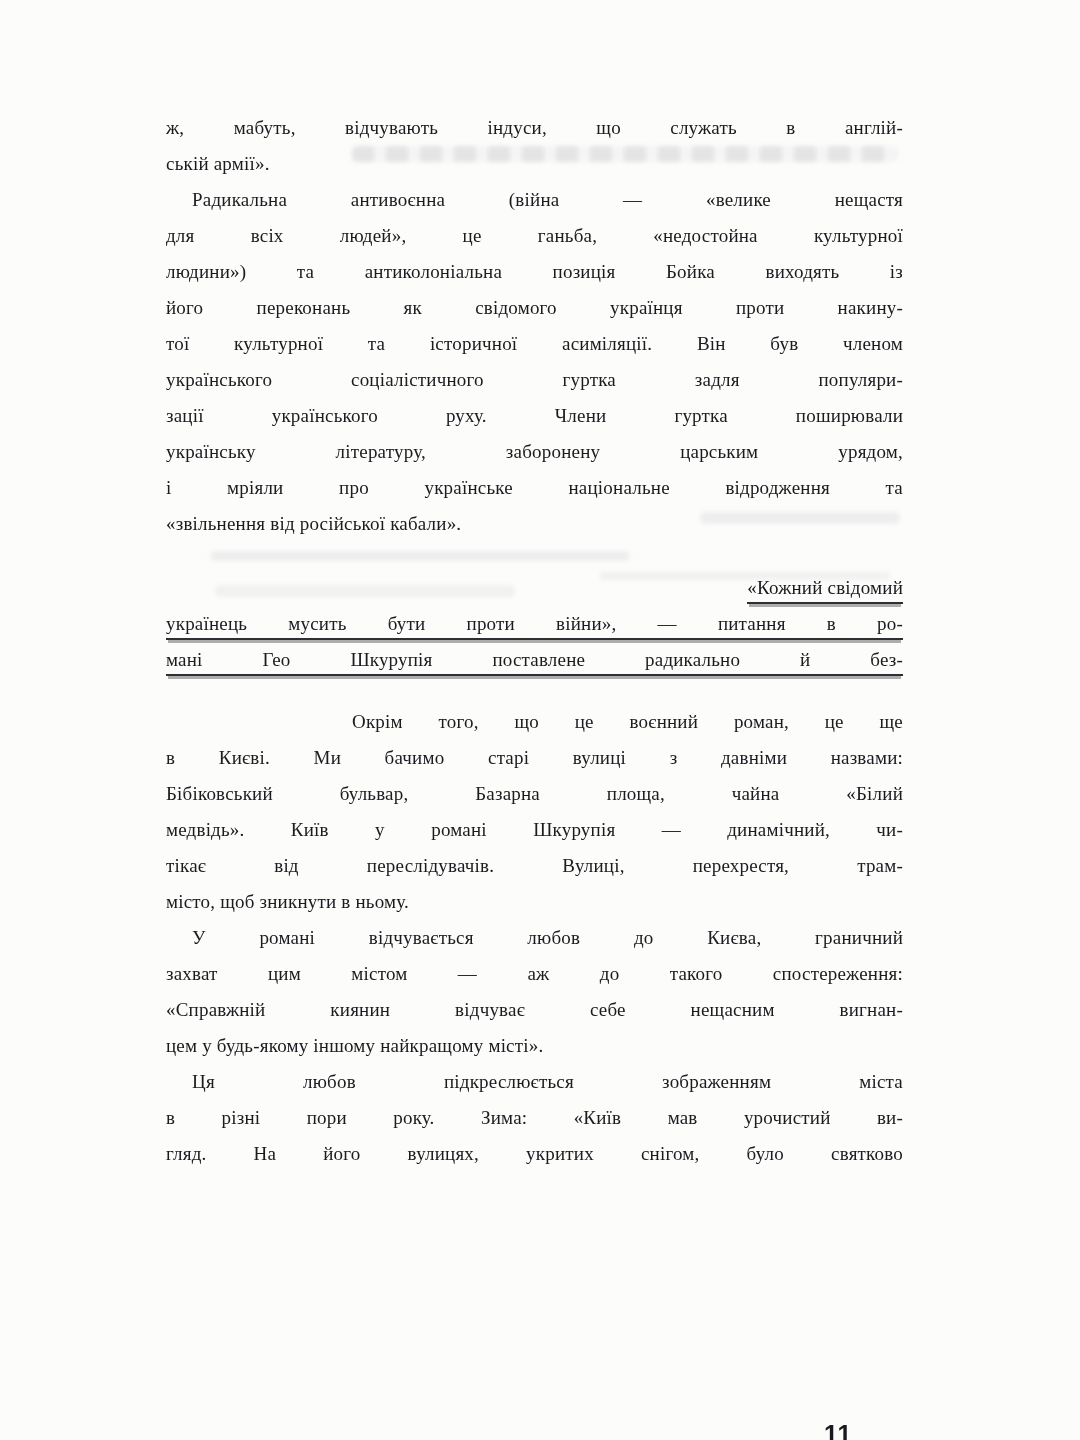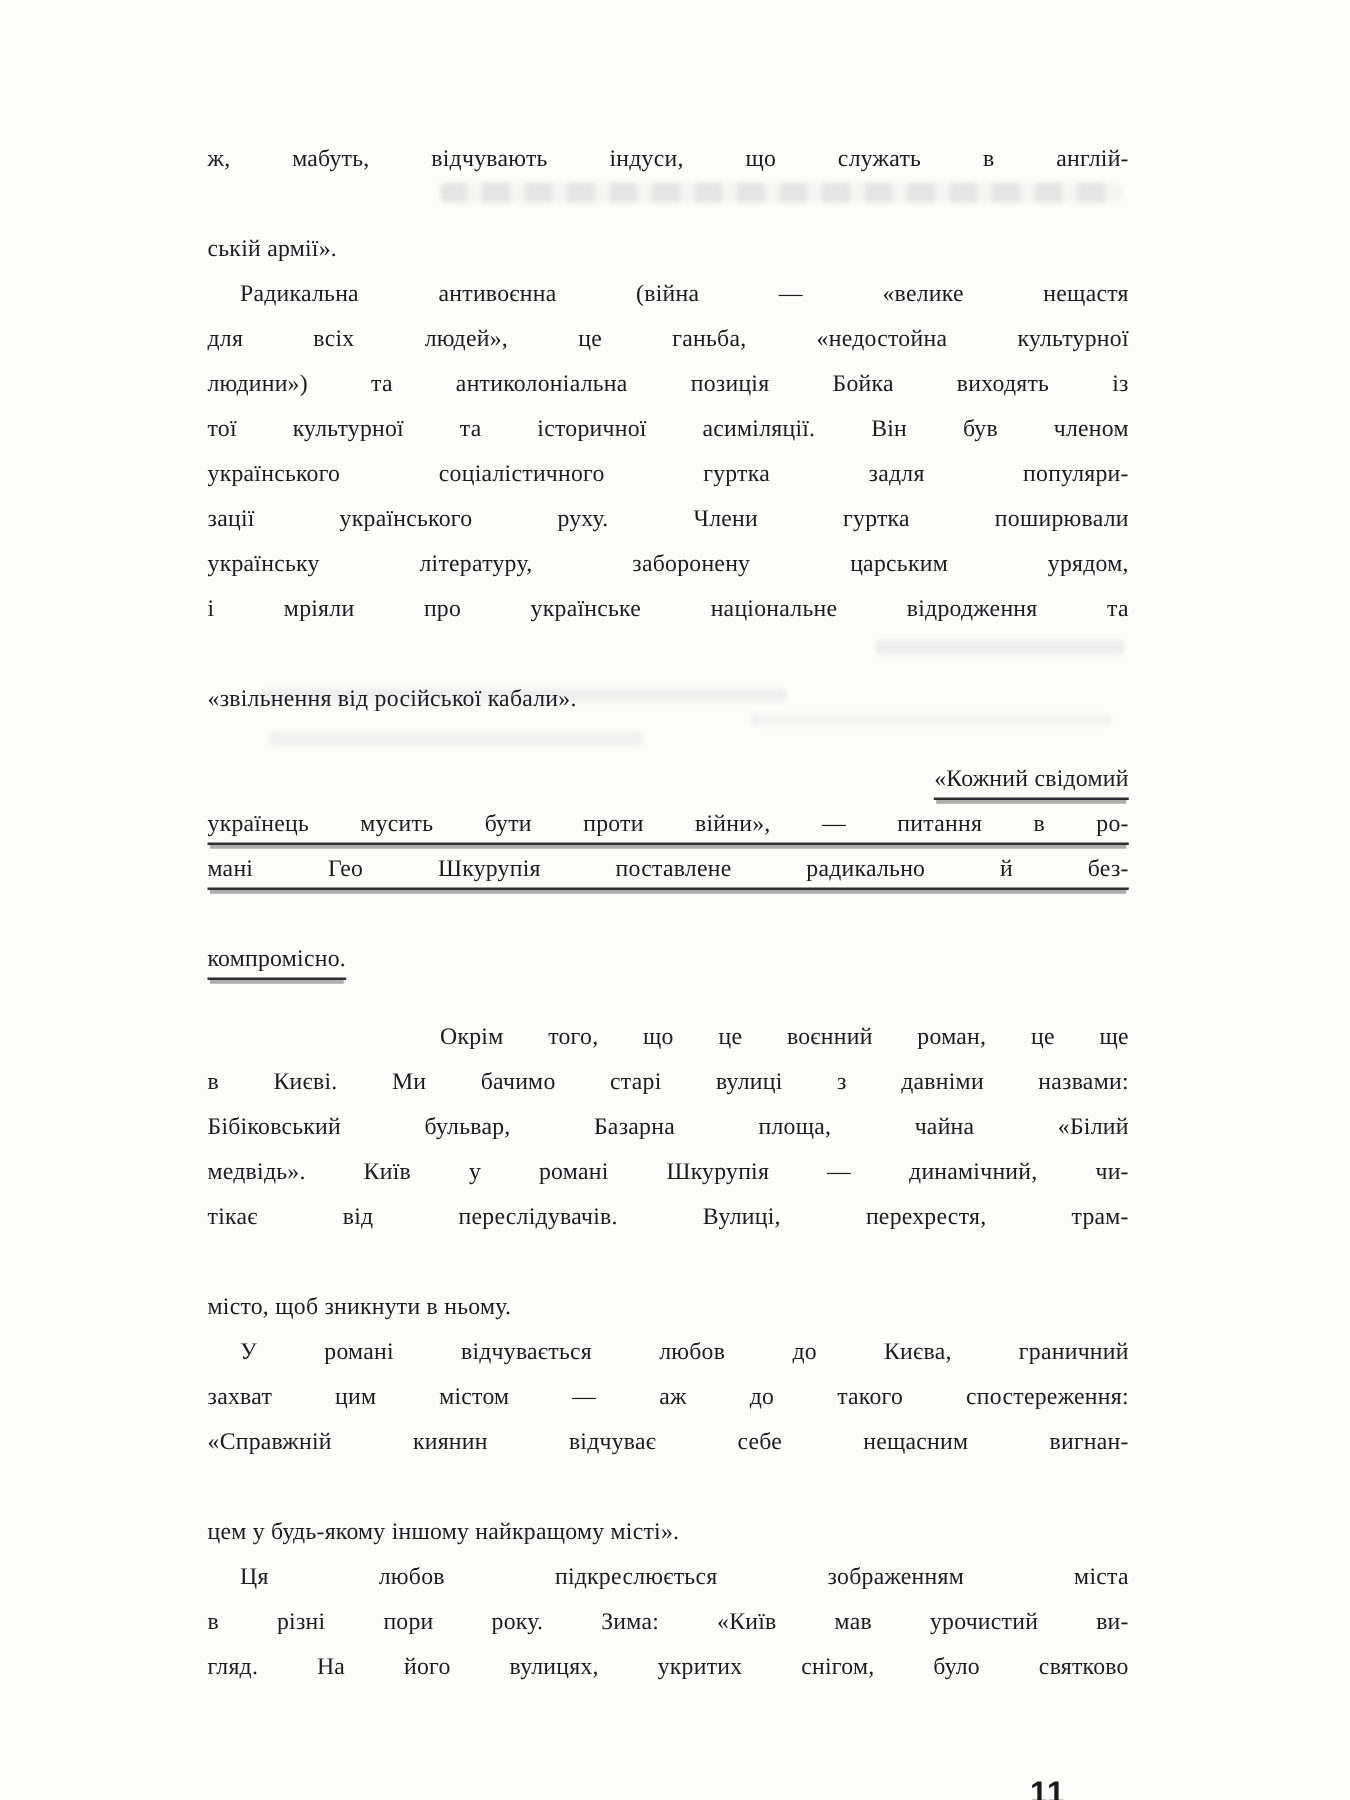--- a/index.html
+++ b/index.html
@@ -23,21 +23,21 @@
     left: 166px;
     top: 110px;
     width: 737px;
     font-size: 19px;
     line-height: 36px;
     letter-spacing: 0.2px;
   }
   .para { margin: 0; }
   .line { width: 100%; }
   .align-justify { text-align: justify; text-align-last: justify; }
-  .align-left   { text-align: center;    text-align-last: left; margin-top: 36px; }
+  .align-left   { text-align: center;    text-align-last: left; }
   .align-right  { text-align: left;   text-align-last: right; }
   .indent-normal .line:first-child { text-indent: 26px; }
   .indent-large  .line:first-child { text-indent: 186px; }
   .quote { margin-top: 28px; margin-bottom: 26px; }
   .quote .line span.u {
     border-bottom: 2px solid var(--rule);
     box-shadow: 0 5px 0 -2px rgba(46, 46, 51, 0.38);
     padding-bottom: 4px;
   }
   .folio {
@@ -80,32 +80,32 @@
 
   <div class="text-block">
       <div class="para paragraph">
         <div class="line align-justify"><span>ж, мабуть, відчувають індуси, що служать в англій-</span></div>
         <div class="line align-left"><span>ській армії».</span></div>
       </div>
       <div class="para paragraph indent-normal">
         <div class="line align-justify"><span>Радикальна антивоєнна (війна — «велике нещастя</span></div>
         <div class="line align-justify"><span>для всіх людей», це ганьба, «недостойна культурної</span></div>
         <div class="line align-justify"><span>людини») та антиколоніальна позиція Бойка виходять із</span></div>
+        <div class="line align-justify"><span>його переконань як свідомого українця проти накину-</span></div>
         <div class="line align-justify"><span>тої культурної та історичної асиміляції. Він був членом</span></div>
         <div class="line align-justify"><span>українського соціалістичного гуртка задля популяри-</span></div>
         <div class="line align-justify"><span>зації українського руху. Члени гуртка поширювали</span></div>
         <div class="line align-justify"><span>українську літературу, заборонену царським урядом,</span></div>
         <div class="line align-justify"><span>і мріяли про українське національне відродження та</span></div>
         <div class="line align-left"><span>«звільнення від російської кабали».</span></div>
       </div>
       <div class="para quote">
         <div class="line align-right"><span class="u">«Кожний свідомий</span></div>
         <div class="line align-justify"><span class="u">українець мусить бути проти війни», — питання в ро-</span></div>
         <div class="line align-justify"><span class="u">мані Гео Шкурупія поставлене радикально й без-</span></div>
-        <div class="line align-left"><span class="u">компромісно.</span></div>
       </div>
       <div class="para paragraph indent-large">
         <div class="line align-justify"><span>Окрім того, що це воєнний роман, це ще</span></div>
         <div class="line align-justify"><span>в Києві. Ми бачимо старі вулиці з давніми назвами:</span></div>
         <div class="line align-justify"><span>Бібіковський бульвар, Базарна площа, чайна «Білий</span></div>
         <div class="line align-justify"><span>медвідь». Київ у романі Шкурупія — динамічний, чи-</span></div>
         <div class="line align-justify"><span>тікає від переслідувачів. Вулиці, перехрестя, трам-</span></div>
         <div class="line align-left"><span>місто, щоб зникнути в ньому.</span></div>
       </div>
       <div class="para paragraph indent-normal">

